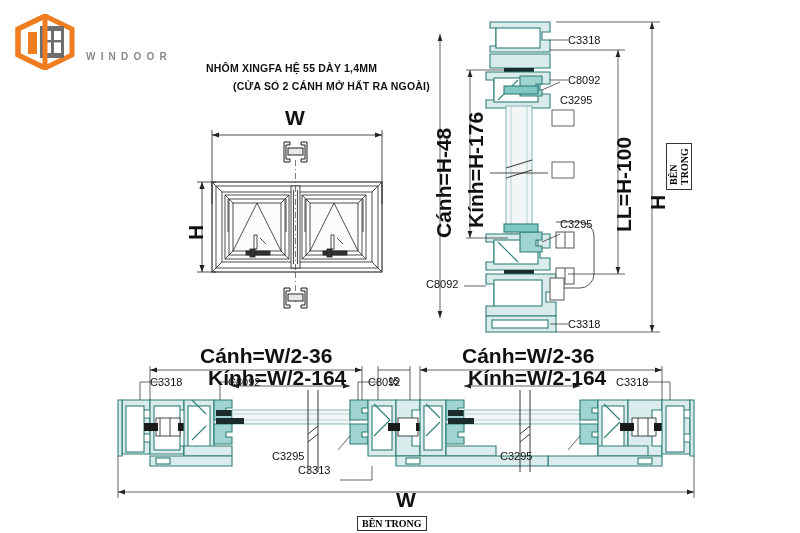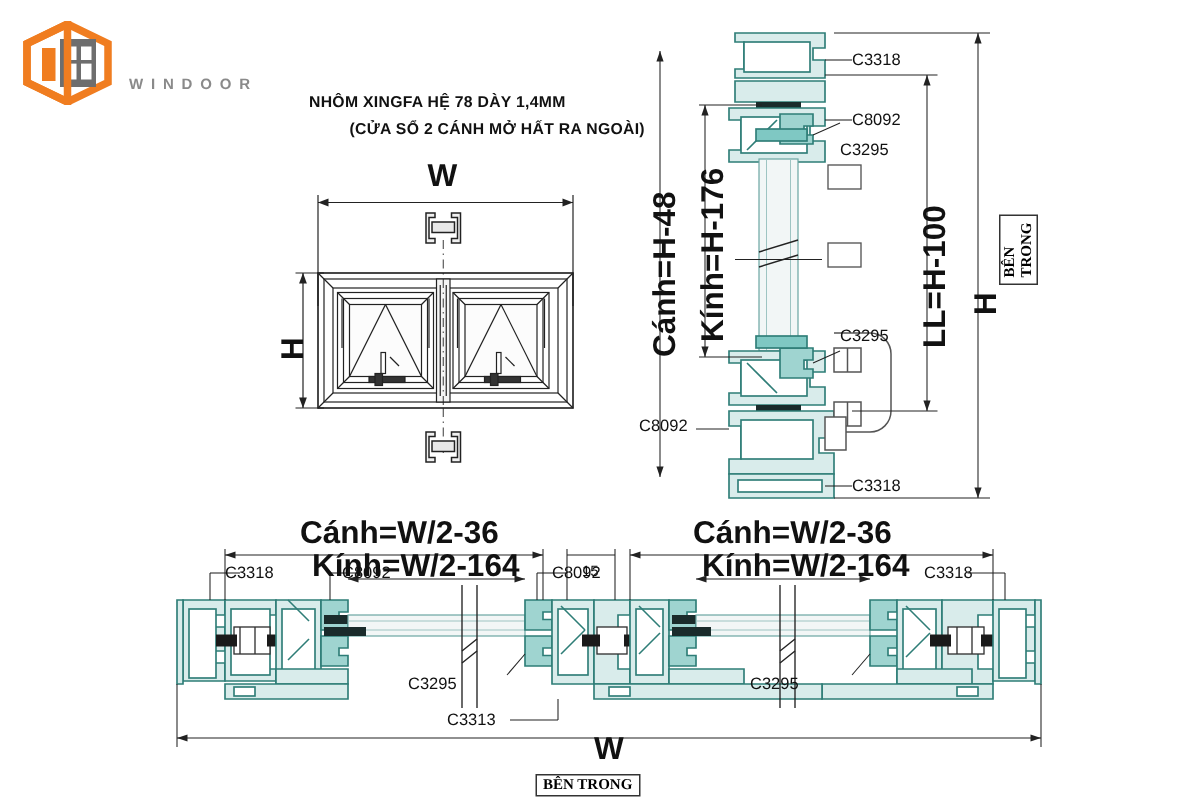--- a/index.html
+++ b/index.html
@@ -30,21 +30,21 @@
       <rect x="30" y="17" width="7" height="22" fill="#ffffff"></rect>
       <rect x="40" y="17" width="7" height="22" fill="#ffffff"></rect>
       <rect x="29" y="26" width="19" height="2.4" fill="#6e6e6e"></rect>
       <rect x="37.6" y="16" width="2" height="24" fill="#6e6e6e"></rect>
       <polygon points="31,2 4,15 4,41 31,54" fill="none" stroke="#f07d20" stroke-width="5"></polygon>
       <rect x="14" y="18" width="9" height="22" fill="#f07d20"></rect>
     </svg>
     <div class="tx logosub" style="left:72px;top:38px;">WINDOOR</div>
   </div>
 
-  <div class="tx title1" style="left:206px;top:62px;">NHÔM XINGFA HỆ 78 DÀY 1,4MM</div>
+  <div class="tx title1" style="left:206px;top:62px;">NHÔM XINGFA HỆ 55 DÀY 1,4MM</div>
   <div class="tx title2" style="left:198px;top:80px;">(CỬA SỔ 2 CÁNH MỞ HẤT RA NGOÀI)</div>
 
   <div class="abs" style="left:170px;top:112px;">
     <svg width="250" height="205" viewBox="0 0 250 205">
       <g stroke="#222" fill="none" stroke-width="0.8">
 
         <line x1="42" y1="23" x2="212" y2="23"></line>
         <path d="M42,23 l7,-2.6 v5.2 z" fill="#222" stroke="none"></path>
         <path d="M212,23 l-7,-2.6 v5.2 z" fill="#222" stroke="none"></path>
         <line x1="42" y1="18" x2="42" y2="92"></line>
@@ -380,21 +380,21 @@
     <div class="tx dimbig" style="left:362px;top:-8px;">Cánh=W/2-36</div>
     <div class="tx dimbig" style="left:368px;top:14px;">Kính=W/2-164</div>
     <div class="tx" style="left:288px;top:24px;font-size:10px;">15</div>
     <div class="tx dimbig" style="left:296px;top:136px;">W</div>
 
     <div class="tx code" style="left:50px;top:24px;">C3318</div>
     <div class="tx code" style="left:128px;top:24px;">C8092</div>
     <div class="tx code" style="left:268px;top:24px;">C8092</div>
     <div class="tx code" style="left:172px;top:98px;">C3295</div>
     <div class="tx code" style="left:400px;top:98px;">C3295</div>
-    <div class="tx code" style="left:198px;top:122px;">C3313</div>
+    <div class="tx code" style="left:198px;top:112px;">C3313</div>
     <div class="tx code" style="left:516px;top:24px;">C3318</div>
   </div>
 
   <div class="abs" style="left:357px;top:513px;">
     <span class="boxlabel">BÊN TRONG</span>
   </div>
 
 </div>
 
 </body></html>

